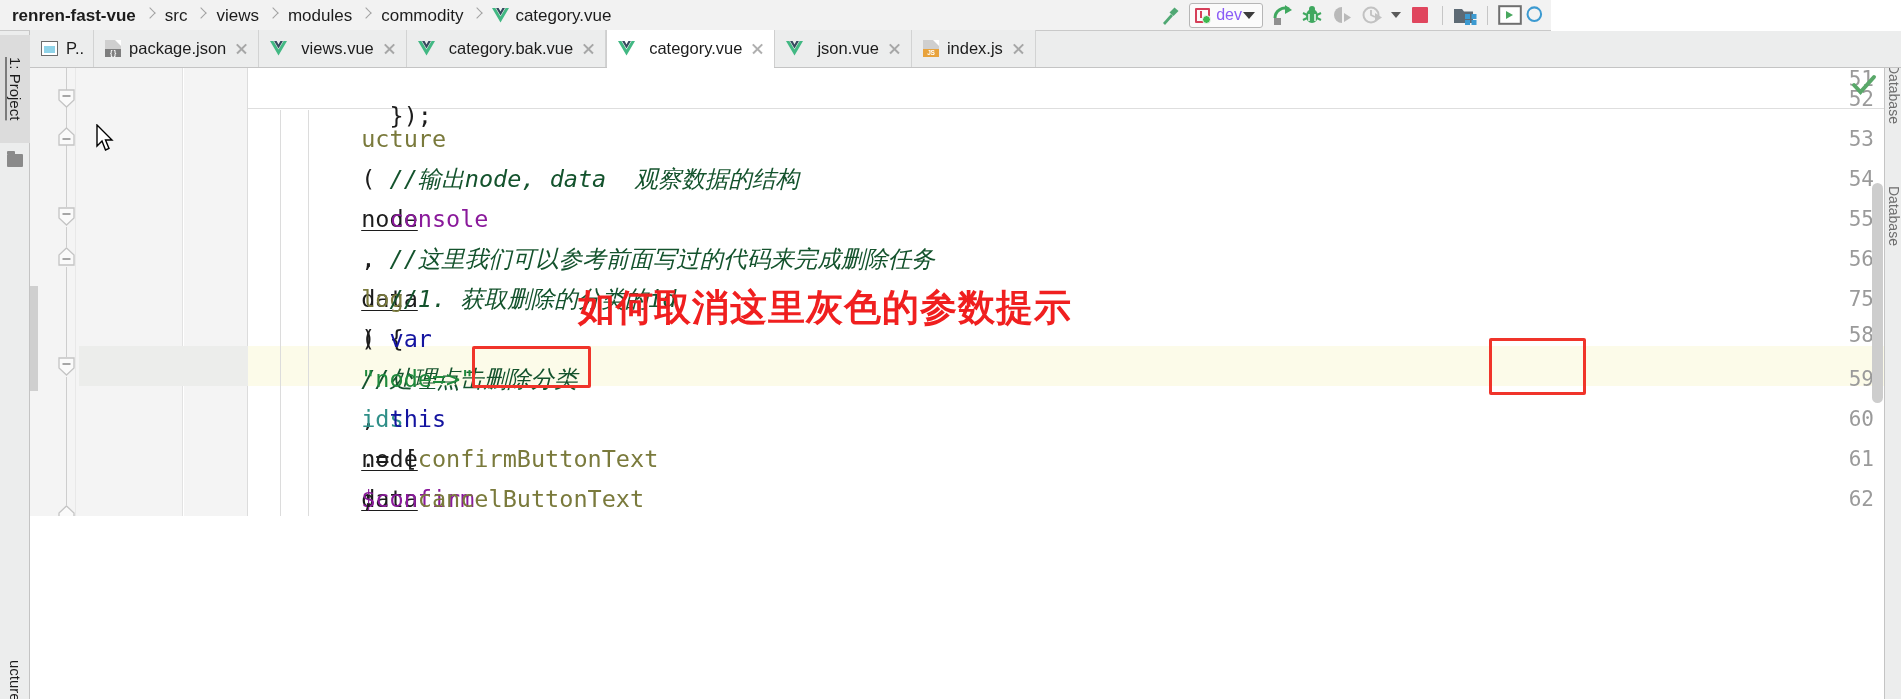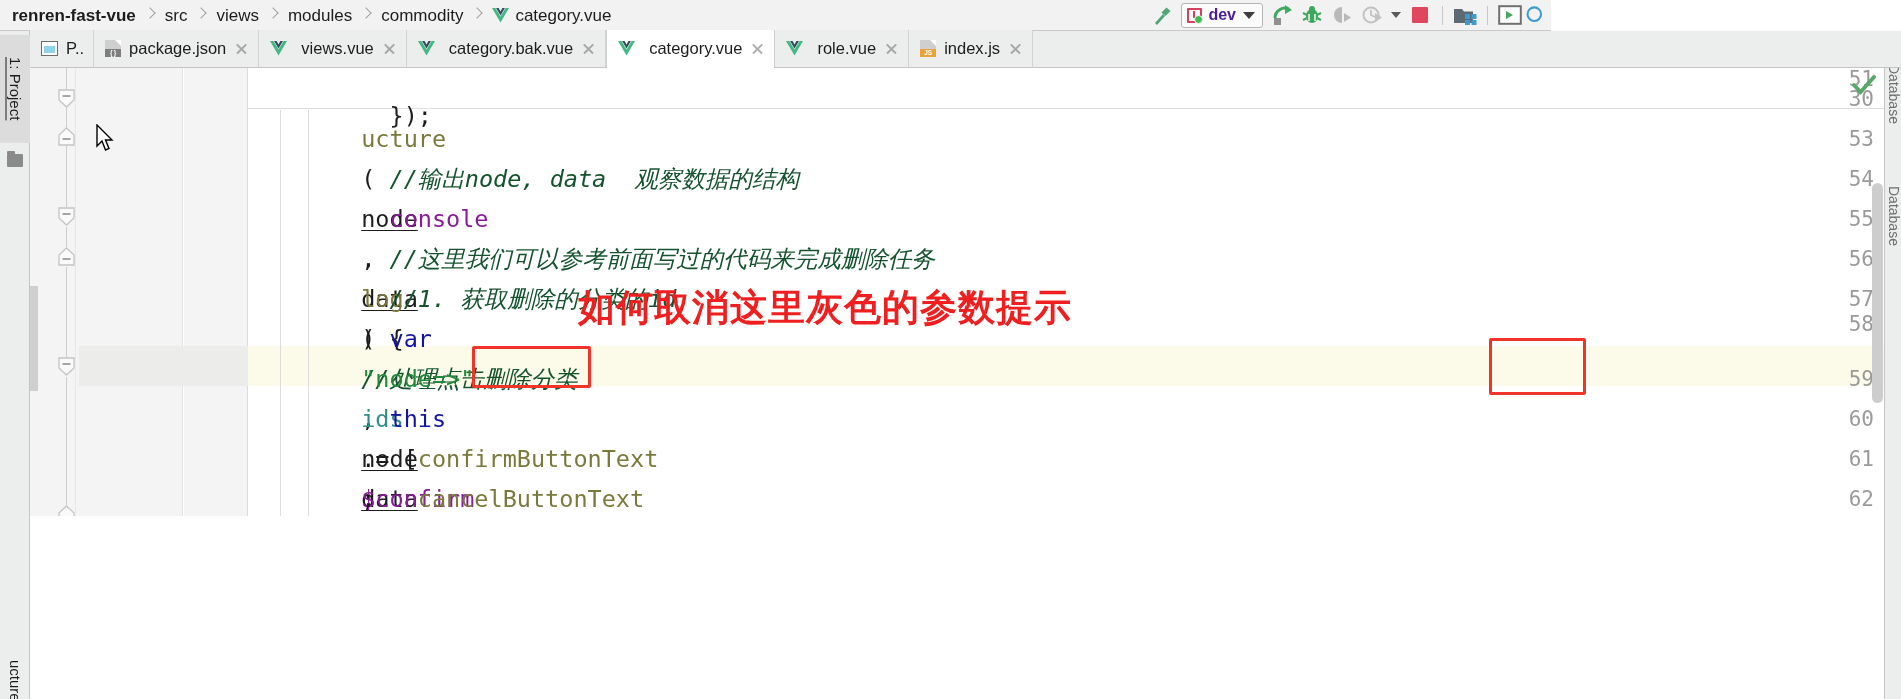--- a/index.html
+++ b/index.html
@@ -65,21 +65,21 @@
   }
   .runcfg-ico::before {
     content: ""; position: absolute; left: 3.2px; top: 1.5px;
     width: 2px; height: 7px; background: #d6405a;
   }
   .runcfg-ico::after {
     content: ""; position: absolute; right: -3px; bottom: -3px;
     width: 7px; height: 7px; border-radius: 50%;
     background: #3fb950; border: 1px solid #fbfbfb;
   }
-  .runcfg-label { font-size: 16px; color: #4c1d95; margin-right: 7px; font-weight: bold; }
+  .runcfg-label { font-size: 16px; color: #8b5cf6; margin-right: 1px; }
   .caret-dn {
     width: 0; height: 0; flex: 0 0 auto;
     border-left: 6px solid transparent; border-right: 6px solid transparent;
     border-top: 7px solid #3c3c3c;
   }
   .caret-dn.sm {
     border-left-width: 5px; border-right-width: 5px; border-top-width: 6px;
     border-top-color: #5a5a5a;
   }
   .stop-sq {
@@ -468,21 +468,21 @@
       <span class="tab-close"></span>
     </div>
 
     <div class="tab">
       <span class="vue-logo">
         <svg width="17" height="15" viewBox="0 0 17 15">
           <polygon points="0,0 3.4,0 8.5,8.6 13.6,0 17,0 8.5,14.6" fill="#42b883"></polygon>
           <polygon points="4.1,0 6.6,0 8.5,3.4 10.4,0 12.9,0 8.5,7.6" fill="#35495e"></polygon>
         </svg>
       </span>
-      <span class="tab-label">role.vue</span>
+      <span class="tab-label">json.vue</span>
       <span class="tab-close"></span>
     </div>
 
 
     <div class="tab">
       <span class="fico fico-js">
         <span class="fico-badge">JS</span>
       </span>
       <span class="tab-label">index.js</span>
       <span class="tab-close"></span>
@@ -558,27 +558,27 @@
     </div>
     <div class="fold-line" style="top:309px;height:128px"></div>
     <div class="fold" style="top:436px">
       <svg width="21" height="21" viewBox="0 0 21 21">
         <path d="M10.5 2 L18 9 L18 19 L3 19 L3 9 Z" fill="#fafafa" stroke="#c4c4c4" stroke-width="1.3"></path>
         <line x1="6.5" y1="13" x2="14.5" y2="13" stroke="#8a8a8a" stroke-width="1.5"></line>
       </svg>
     </div>
 
     <div class="lnum" style="top:-9px">51</div>
-    <div class="lnum" style="top:11px">30</div>
+    <div class="lnum" style="top:11px">52</div>
     <div class="lnum" style="top:51px">53</div>
     <div class="lnum" style="top:91px">54</div>
     <div class="lnum" style="top:131px">55</div>
     <div class="lnum" style="top:171px">56</div>
-    <div class="lnum" style="top:211px">57</div>
-    <div class="lnum" style="top:236px">58</div>
+    <div class="lnum" style="top:211px">75</div>
+    <div class="lnum" style="top:247px">58</div>
     <div class="lnum" style="top:291px">59</div>
     <div class="lnum" style="top:331px">60</div>
     <div class="lnum" style="top:371px">61</div>
     <div class="lnum" style="top:411px">62</div>
     <div class="lnum" style="top:451px">63</div>
     <div class="lnum" style="top:491px">64</div>
 
     <div class="code-area">
       
       <div class="ind-guide" style="left:32px; top:42px; height:480px"></div>

